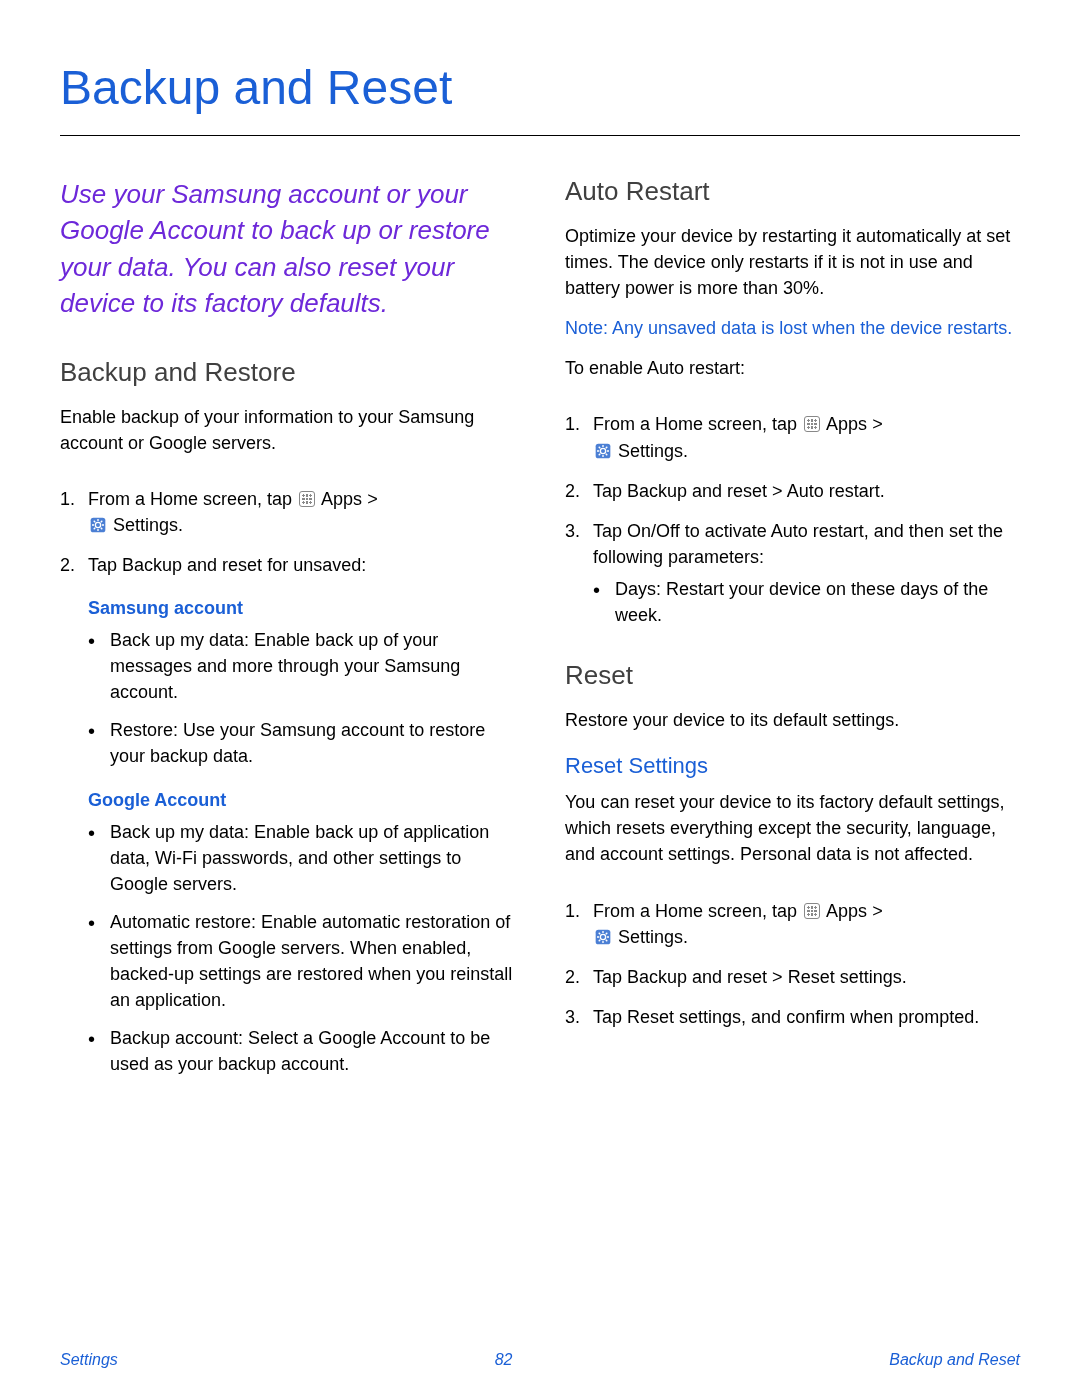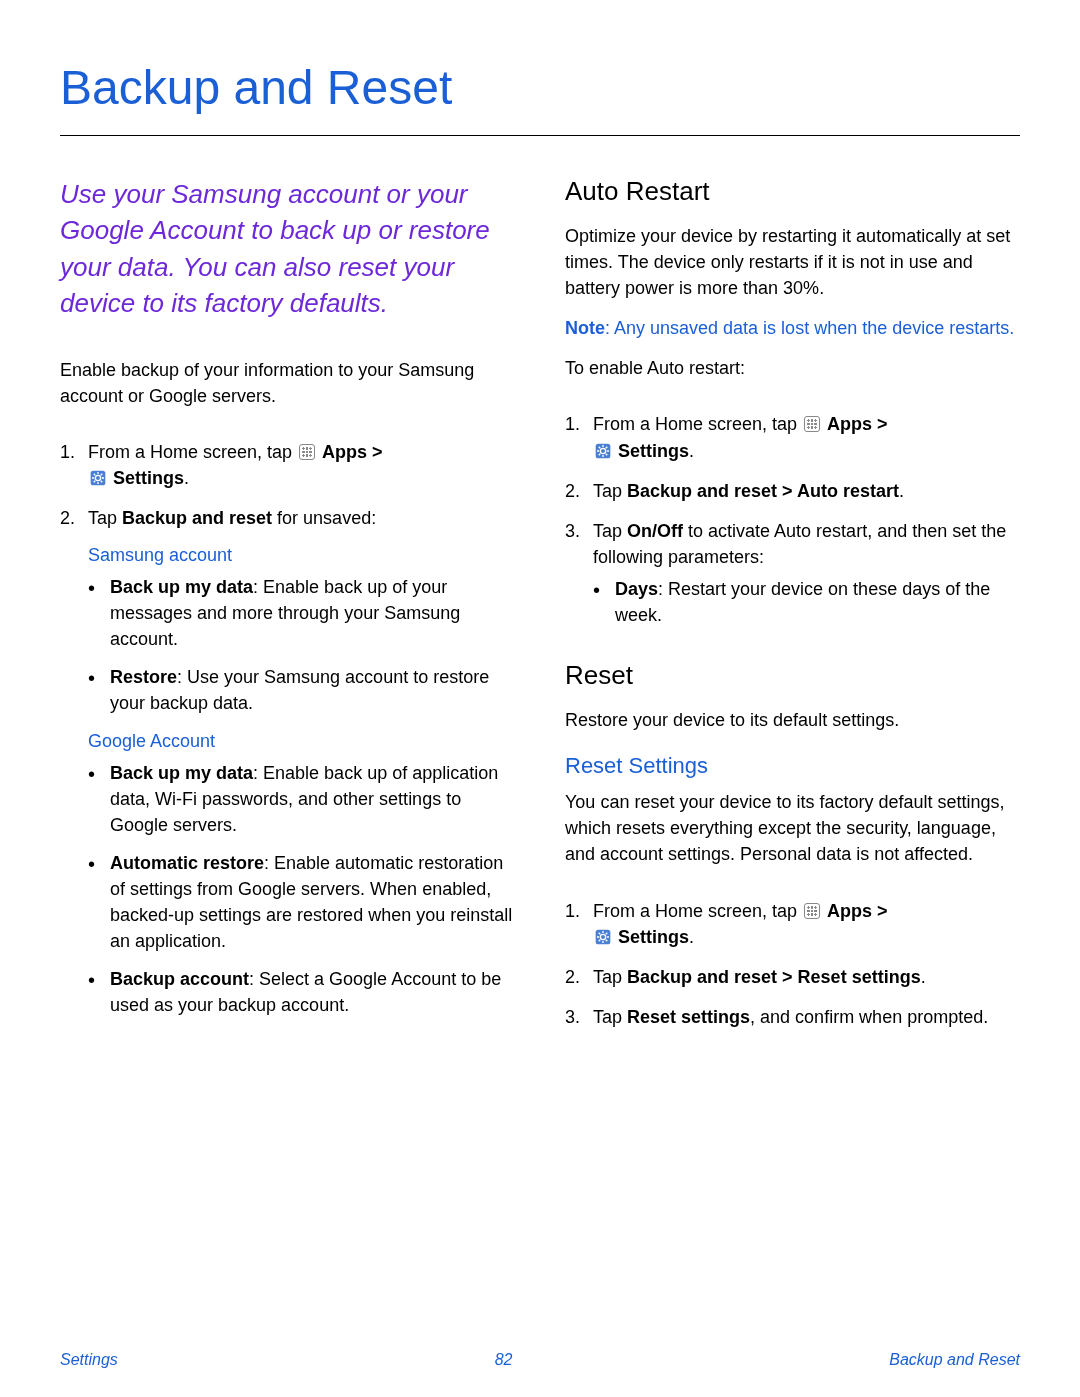--- a/index.html
+++ b/index.html
@@ -35,21 +35,21 @@
       font-size: 26px;
       font-style: italic;
       color: #6d28d9;
       line-height: 1.4;
       margin-bottom: 35px;
       font-weight: 400;
     }
     h2 {
       font-size: 26px;
       font-weight: 400;
-      color: #000000;
+      color: #404040;
       margin-bottom: 16px;
       margin-top: 0;
     }
     h2.sec-gap { margin-top: 32px; }
     h3 {
       font-size: 22px;
       font-weight: 400;
       color: #1a5fd6;
       margin-bottom: 10px;
       margin-top: 20px;
@@ -96,27 +96,27 @@
       padding-left: 22px;
       position: relative;
     }
     ul > li::before {
       content: "•";
       position: absolute;
       left: 0;
       top: 0;
       font-size: 20px;
     }
-    .bold { font-weight: 700; }
+    .bold { font-weight: 400; }
     .sub-heading {
       color: #1a5fd6;
-      font-weight: 400;
+      font-weight: 700;
       font-size: 18px;
       margin-bottom: 8px;
-      margin-top: 14px;
+      margin-top: 20px;
     }
     .nested-block { margin-left: 28px; margin-bottom: 14px; }
     .icon-apps {
       display: inline-block;
       width: 16px;
       height: 16px;
       vertical-align: -2px;
       border: 1px solid #888;
       border-radius: 3px;
       position: relative;
@@ -159,20 +159,21 @@
 <body>
 
 <h1 class="page-title">Backup and Reset</h1>
 <hr class="divider">
 
 <div class="columns">
 
   <div class="col">
     <p class="intro">Use your Samsung account or your Google Account to back up or restore your data. You can also reset your device to its factory defaults.</p>
 
+    <h2>Backup and Restore</h2>
     <p>Enable backup of your information to your Samsung account or Google servers.</p>
 
     <ol>
       <li>
         <span>From a Home screen, tap </span><span class="icon-apps"></span>
         <span class="bold">Apps</span><span class="bold"> &gt; </span><br>
         <span class="icon-settings"><svg viewBox="0 0 24 24">
               <rect x="1" y="1" width="22" height="22" rx="4" fill="#4b7fd4"></rect>
               <circle cx="12" cy="12" r="4" fill="none" stroke="#fff" stroke-width="2"></circle>
               <g stroke="#fff" stroke-width="2">

